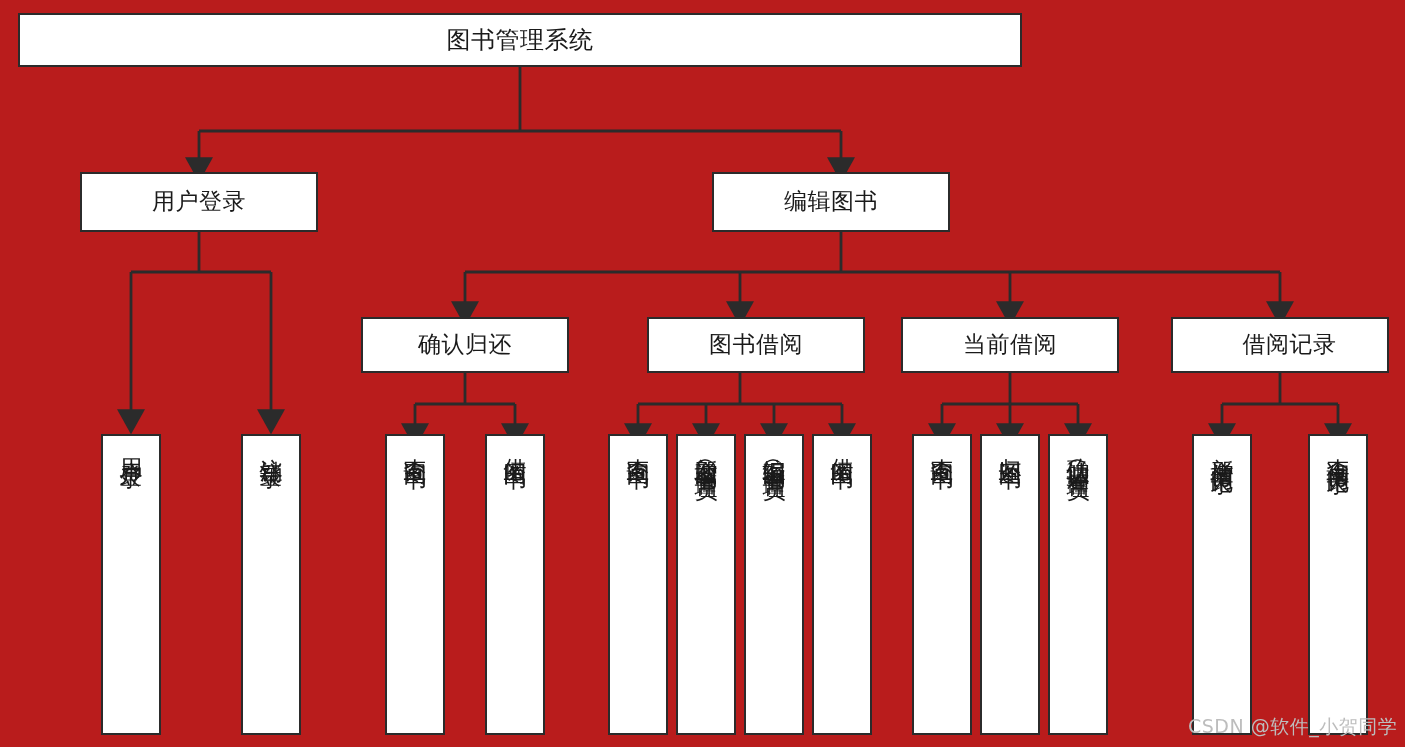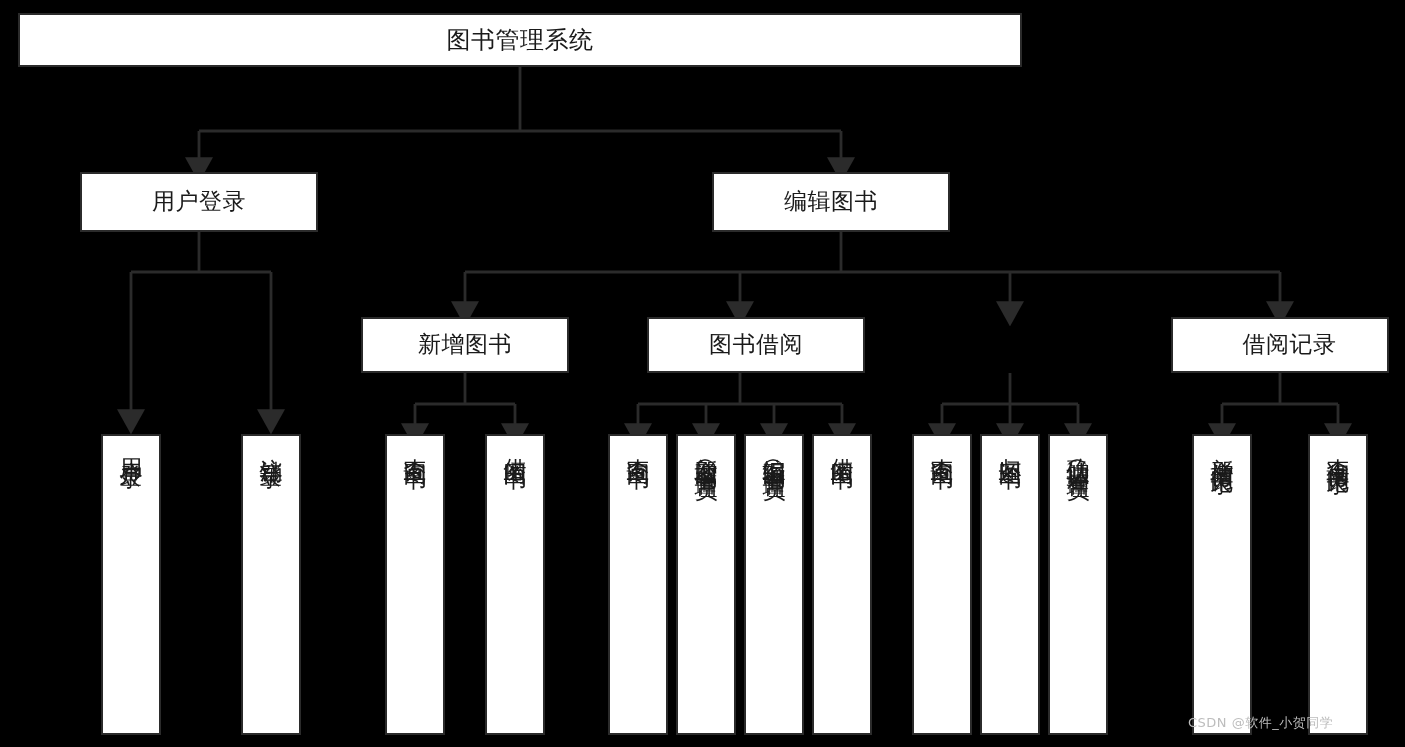--- a/index.html
+++ b/index.html
@@ -8,21 +8,21 @@
     padding: 0;
     background: #ffffff;
   }
   body {
     font-family: "DejaVu Sans", "Liberation Sans", sans-serif;
   }
   #diagram-root {
     position: relative;
     width: 1405px;
     height: 747px;
-    background: #000000;
+    background: #b91c1c;
     overflow: hidden;
   }
   #edge-layer {
     position: absolute;
     left: 0;
     top: 0;
     width: 1405px;
     height: 747px;
     pointer-events: none;
   }
@@ -59,21 +59,21 @@
   .node.vertical .node-label {
     writing-mode: vertical-rl;
     text-orientation: upright;
     font-size: 23px;
     line-height: 1;
     letter-spacing: 3px;
     white-space: nowrap;
   }
   .watermark {
     position: absolute;
-    font-size: 13px;
+    font-size: 19px;
     color: #bdbdbd;
     white-space: nowrap;
     letter-spacing: 0.5px;
   }
 </style>
 </head>
 <body>
 
 <div id="diagram-root">
 
@@ -132,25 +132,28 @@
   </div>
 
   <div class="node horizontal" style="left:80px; top:172px; width:238px; height:60px;">
     <span class="node-label">用户登录</span>
   </div>
   <div class="node horizontal" style="left:712px; top:172px; width:238px; height:60px;">
     <span class="node-label">编辑图书</span>
   </div>
 
   <div class="node horizontal" style="left:361px; top:317px; width:208px; height:56px;">
-    <span class="node-label">新增图书</span>
+    <span class="node-label">确认归还</span>
   </div>
   <div class="node horizontal" style="left:631px; top:317px; width:218px; height:56px;margin-left:16px;">
     <span class="node-label">图书借阅</span>
   </div>
+  <div class="node horizontal" style="left:901px; top:317px; width:218px; height:56px;">
+    <span class="node-label">当前借阅</span>
+  </div>
   <div class="node horizontal" style="left:1171px; top:317px; width:218px; height:56px;padding-left:19px;">
     <span class="node-label">借阅记录</span>
   </div>
 
   <div class="node vertical" style="left:101px; top:434px; width:60px; height:301px;">
     <span class="node-label">用户登录</span>
   </div>
   <div class="node vertical" style="left:241px; top:434px; width:60px; height:301px;">
     <span class="node-label">注销登录</span>
   </div>

